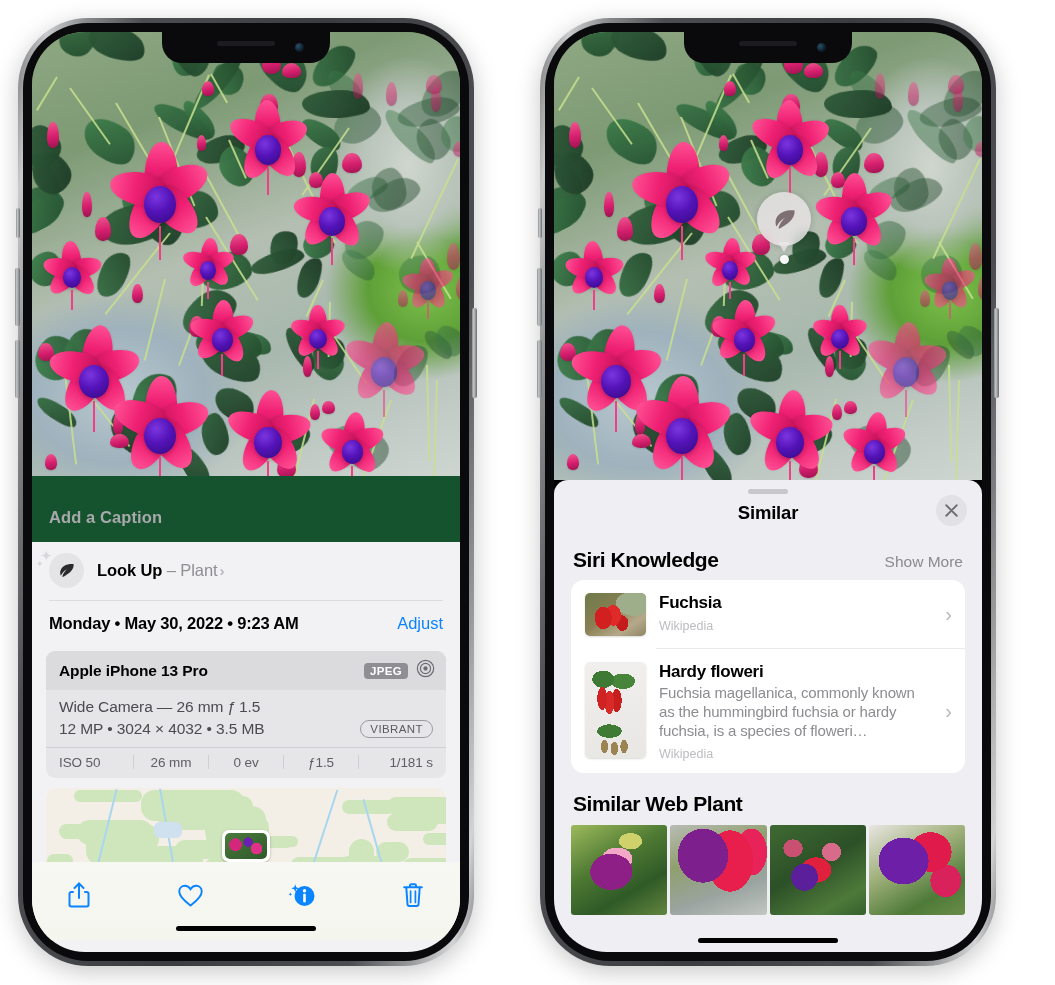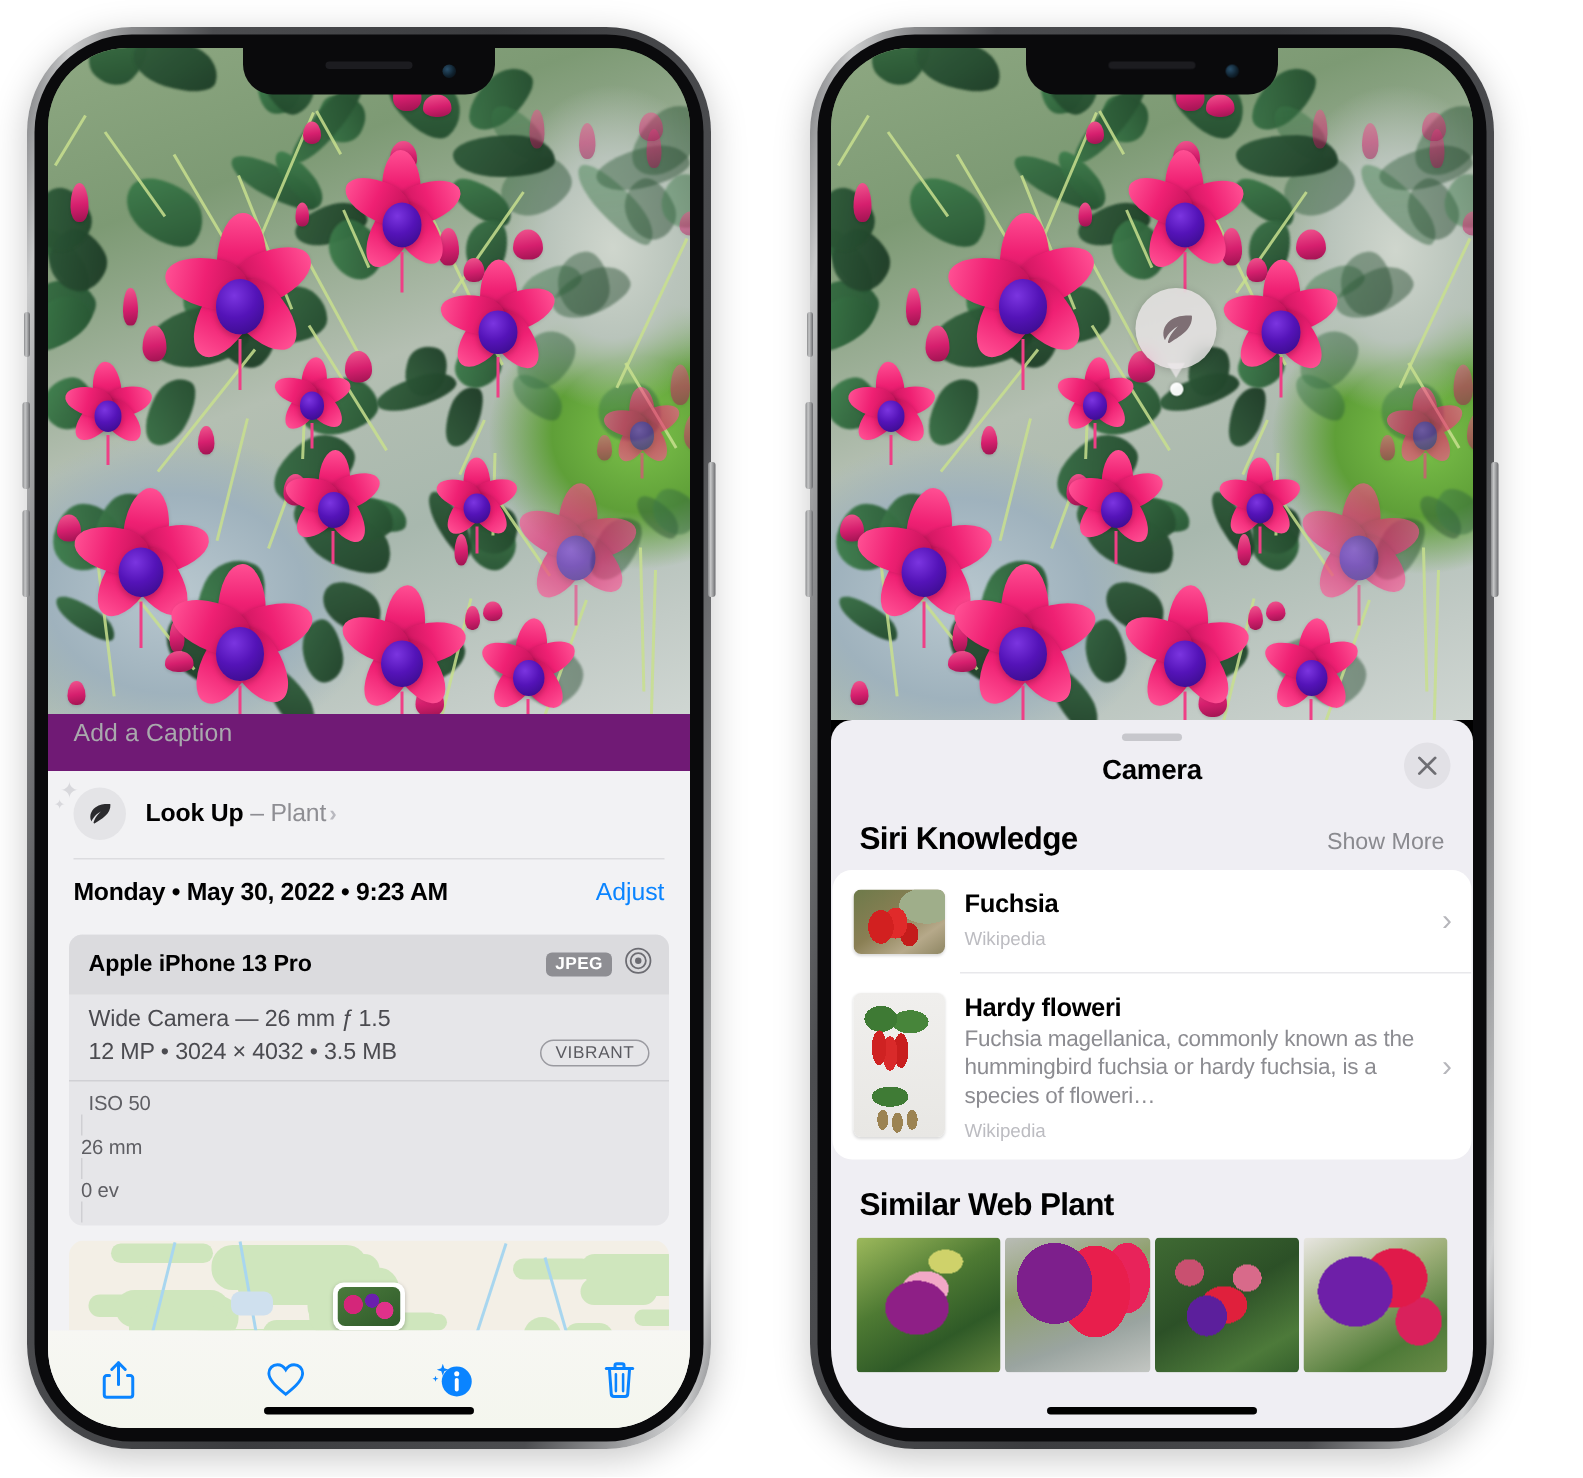--- a/index.html
+++ b/index.html
@@ -44,21 +44,21 @@
       linear-gradient(160deg,#8ea882 0%,#7d9a74 22%,#b4bfb2 48%,#a8b8ae 68%,#c2cbc6 88%,#cfd6d2 100%);}
   .leafblob{position:absolute;border-radius:60% 40% 55% 45%/50% 60% 40% 50%;filter:blur(.6px);}
   .flw{position:absolute;}
   .flw .pet{position:absolute;border-radius:50% 50% 45% 45%/60% 60% 40% 40%;}
   .flw .core{position:absolute;border-radius:50%;}
   .flw .stem{position:absolute;width:2px;background:#c8df8e;}
   .bud{position:absolute;border-radius:50% 50% 45% 45%/62% 62% 38% 38%;}
 
   
   .infopanel{position:absolute;left:0;right:0;bottom:0;background:#f2f2f4;display:flex;flex-direction:column;}
-  .caption-row{background:#701a75;padding:4px 17px 15px 17px;}
+  .caption-row{background:#14532d;padding:32px 17px 15px 17px;font-weight:bold;}
   .caption-ph{font-size:16.5px;color:#a9a9ad;letter-spacing:.1px;}
 
   .lookup-row{display:flex;align-items:center;gap:13px;padding:11px 17px 12px 17px;position:relative;}
   .lookup-ico{position:relative;width:35px;height:35px;border-radius:50%;background:#e4e4e7;flex:0 0 auto;
               display:flex;align-items:center;justify-content:center;}
   .spark{position:absolute;color:#d8d8dc;line-height:1;}
   .spark.s1{left:-9px;top:-5px;font-size:15px;}
   .spark.s2{left:-13px;top:7px;font-size:9px;}
   .lookup-txt{font-size:16.5px;color:#000;font-weight:700;letter-spacing:-.1px;}
   .lookup-txt .sub{font-weight:400;color:#8e8e93;}
@@ -76,21 +76,21 @@
   .exif{margin:8px 14px 0 14px;border-radius:9px;overflow:hidden;background:#e6e6e9;}
   .exif-hd{display:flex;align-items:center;justify-content:space-between;background:#dbdbde;padding:8px 11px 8px 13px;}
   .exif-title{font-size:15.5px;font-weight:700;color:#000;letter-spacing:-.1px;}
   .exif-hd-r{display:flex;align-items:center;gap:8px;}
   .pill-jpeg{background:#8e8e93;color:#fff;font-size:11.5px;font-weight:700;padding:2px 6px;border-radius:4px;letter-spacing:.3px;}
   .exif-body{padding:8px 13px 9px 13px;}
   .exif-l1{font-size:15.5px;color:#4b4b50;letter-spacing:-.1px;}
   .exif-l2{display:flex;align-items:center;justify-content:space-between;margin-top:4px;}
   .exif-l2 .t{font-size:15.5px;color:#4b4b50;letter-spacing:-.1px;}
   .pill-vib{border:1.2px solid #9a9aa0;color:#5b5b61;font-size:11.5px;border-radius:10px;padding:2px 9px;letter-spacing:.4px;}
-  .exif-foot{display:flex;align-items:flex-start;border-top:1px solid #d0d0d4;padding:7px 8px 8px 8px;flex-direction:column;}
+  .exif-foot{display:flex;align-items:flex-start;border-top:1px solid #d0d0d4;padding:7px 8px 8px 8px;}
   .exif-foot .c{flex:1;text-align:center;font-size:13.5px;color:#5e5e63;letter-spacing:-.1px;}
   .exif-foot .c:first-child{text-align:left;padding-left:5px;}
   .exif-foot .c:last-child{text-align:right;padding-right:5px;}
   .exif-foot .sep{width:1px;height:14px;background:#cfcfd3;}
 
   .mapwrap{margin:10px 14px 0 14px;border-radius:10px 10px 0 0;overflow:hidden;height:74px;position:relative;}
   .mapbg{position:absolute;inset:0;background:#f3efe6;}
   .mapbg .g{position:absolute;background:#cfe6bd;border-radius:14px;}
   .mapbg .w{position:absolute;background:#a8d6ef;}
   .map-pin{position:absolute;left:50%;bottom:0;transform:translateX(-50%);width:48px;height:32px;border-radius:7px;
@@ -119,21 +119,21 @@
   .grabber{width:40px;height:5px;border-radius:3px;background:#c7c7cc;margin:9px auto 0 auto;}
   .sheet-hd{position:relative;padding:8px 0 6px 0;text-align:center;}
   .sheet-title{font-size:18.5px;font-weight:700;color:#000;letter-spacing:-.2px;}
   .close-btn{position:absolute;right:15px;top:1px;width:31px;height:31px;border-radius:50%;background:#e2e1e6;
              display:flex;align-items:center;justify-content:center;}
 
   .sec-hd{display:flex;align-items:baseline;justify-content:space-between;padding:18px 19px 8px 19px;}
   .sec-title{font-size:21px;font-weight:700;color:#000;letter-spacing:-.45px;}
   .sec-more{font-size:15.5px;color:#8a8a8f;}
 
-  .card{margin:0 1px;background:#fff;border-radius:13px;overflow:hidden;}
+  .card{margin:0 17px;background:#fff;border-radius:13px;overflow:hidden;}
   .kn-row{display:flex;gap:13px;padding:13px 13px 12px 14px;align-items:flex-start;}
   .kn-thumb{flex:0 0 auto;border-radius:5px;overflow:hidden;box-shadow:0 1px 2px rgba(0,0,0,.15);}
   .kn-body{flex:1;min-width:0;}
   .kn-title{font-size:17px;font-weight:700;color:#000;letter-spacing:-.25px;}
   .kn-desc{font-size:15px;color:#8c8c91;line-height:1.26;margin-top:2px;letter-spacing:-.15px;}
   .kn-src{font-size:12.5px;color:#bcbcc1;margin-top:6px;}
   .kn-chev{align-self:center;color:#b6b6bb;font-size:20px;padding-left:4px;}
   .kn-div{height:1px;background:#e8e8eb;margin-left:85px;}
 
   .sec-title2{font-size:21px;font-weight:700;color:#000;letter-spacing:-.45px;padding:19px 19px 9px 19px;}
@@ -1771,21 +1771,21 @@
             <path d="M21 4C21 4 13.5 3 8.5 6.5C3.8 9.8 3.2 15 5 18.5C5 18.5 7 13 13 10C13 10 8.5 13.5 6.8 19.2C6.6 19.9 7.3 20.4 7.9 20C13 16.6 21.5 12.6 21 4Z" fill="#7e6f74"></path>
           </svg>
         </div>
         <div class="vlu-tail" style="left:224px;top:210px;"></div>
         <div class="vlu-dot" style="left:226px;top:223px;"></div>
       </div>
 
       <div class="sheet" style="top:448px;">
         <div class="grabber"></div>
         <div class="sheet-hd">
-          <span class="sheet-title">Camera</span>
+          <span class="sheet-title">Similar</span>
           <div class="close-btn">
             <svg width="15" height="15" viewBox="0 0 16 16" aria-hidden="true">
               <path d="M2.4 2.4 L13.6 13.6 M13.6 2.4 L2.4 13.6" stroke="#6e6e73" stroke-width="2" stroke-linecap="round"></path>
             </svg>
           </div>
         </div>
 
         <div class="sec-hd">
           <div class="sec-title">Siri Knowledge</div>
           <div class="sec-more">Show More</div>

